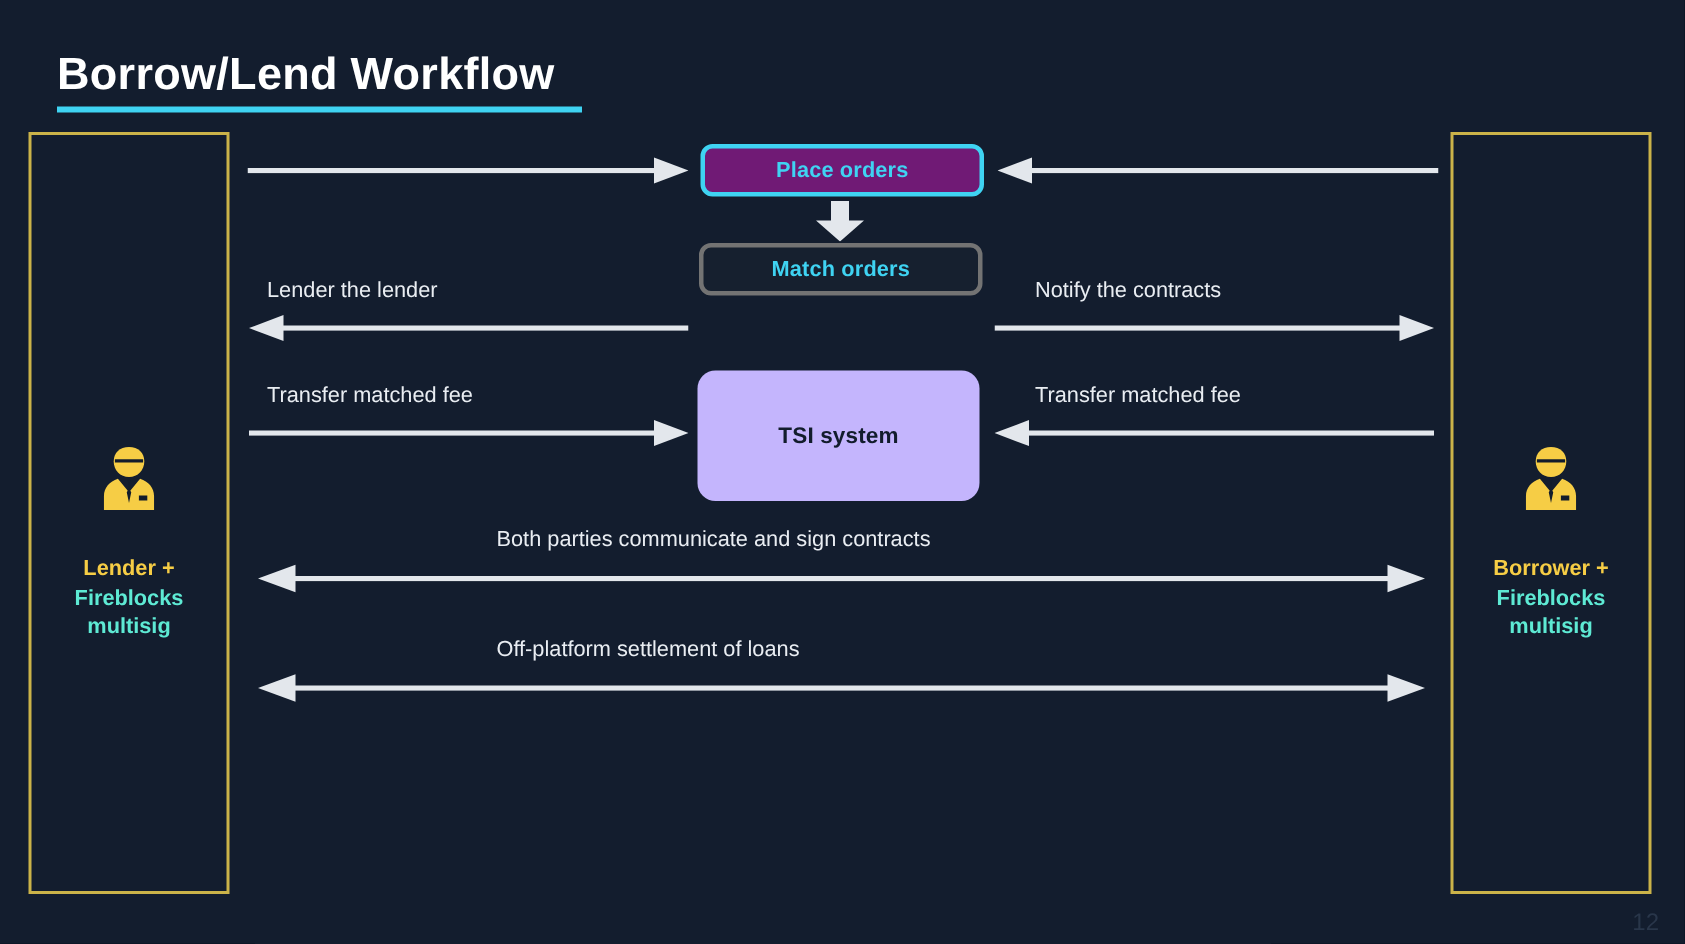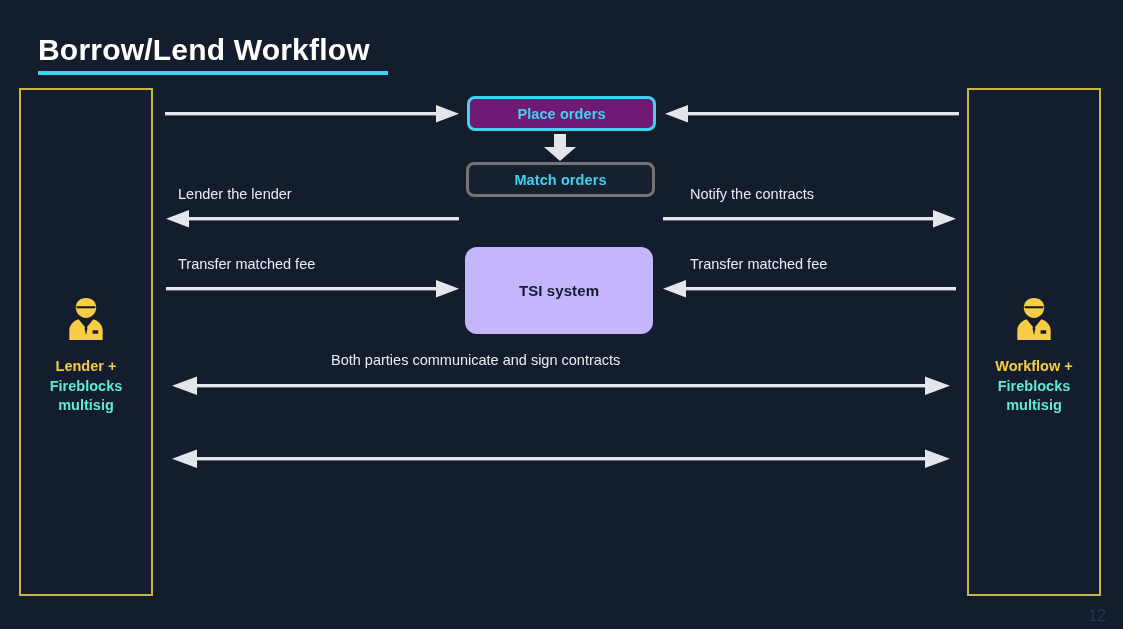--- a/index.html
+++ b/index.html
@@ -58,21 +58,21 @@
     text-align: center;
   }
   .party-icon {
     font-size: 40px;
     line-height: 46px;
     color: #f6cd45;
     user-select: none;
   }
   .party-icon svg { display: inline-block; }
   .party-role {
-    margin-top: 7px;
+    margin-top: 19px;
     font-size: 14.5px;
     font-weight: bold;
     color: #f6cd45;
     line-height: 19.5px;
   }
   .party-wallet {
     font-size: 14.5px;
     font-weight: bold;
     color: #5eead4;
     line-height: 19.5px;
@@ -187,21 +187,21 @@
     <div class="party-inner">
       <div class="party-icon">
         <svg width="44" height="46" viewBox="0 0 44 46" aria-hidden="true">
           <path fill="#f6cd45" d="M22 3c-6.2 0-10.2 3.9-10.2 9.6 0 5.6 4.3 10.4 10.2 10.4s10.2-4.8 10.2-10.4C32.2 6.9 28.2 3 22 3z"></path>
           <path fill="#121c2c" d="M12.6 11.2h18.8v2.1H12.6z"></path>
           <path fill="#f6cd45" d="M14.6 24.2c-5.6 1.9-9.3 6-9.3 11.4V45h33.4v-9.4c0-5.4-3.7-9.5-9.3-11.4l-7.4 9-7.4-9z"></path>
           <path fill="#121c2c" d="M21.1 24.9h1.8l-1 5.8 1.6 2.4-1.5 7.2-1.5-7.2 1.6-2.4z"></path>
           <path fill="#121c2c" d="M28.6 35.3h5.6v3.4h-5.6z"></path>
         </svg>
       </div>
-      <div class="party-role">Workflow +</div>
+      <div class="party-role">Borrower +</div>
       <div class="party-wallet">Fireblocks</div>
       <div class="party-wallet">multisig</div>
     </div>
   </div>
 
   <div class="center-box" id="box-place-orders">
     <span class="center-box-label">Place orders</span>
   </div>
 
   <div id="down-arrow">
@@ -266,20 +266,21 @@
 
   <div class="flow-label" style="left:331px; top:352px;">Both parties communicate and sign contracts</div>
   <div class="flow-arrow" style="left:172px; top:375px; width:778px;">
     <svg width="778" height="22" viewBox="0 0 778 22" aria-hidden="true">
       <rect x="20" y="9" width="738" height="3.4" fill="#e3e7ec"></rect>
       <polygon fill="#e3e7ec" points="0,10.7 25,1.5 25,19.9"></polygon>
       <polygon fill="#e3e7ec" points="778,10.7 753,1.5 753,19.9"></polygon>
     </svg>
   </div>
 
+  <div class="flow-label" style="left:331px; top:425px;">Off-platform settlement of loans</div>
   <div class="flow-arrow" style="left:172px; top:448px; width:778px;">
     <svg width="778" height="22" viewBox="0 0 778 22" aria-hidden="true">
       <rect x="20" y="9" width="738" height="3.4" fill="#e3e7ec"></rect>
       <polygon fill="#e3e7ec" points="0,10.7 25,1.5 25,19.9"></polygon>
       <polygon fill="#e3e7ec" points="778,10.7 753,1.5 753,19.9"></polygon>
     </svg>
   </div>
 
   <div id="page-number">12</div>
 

